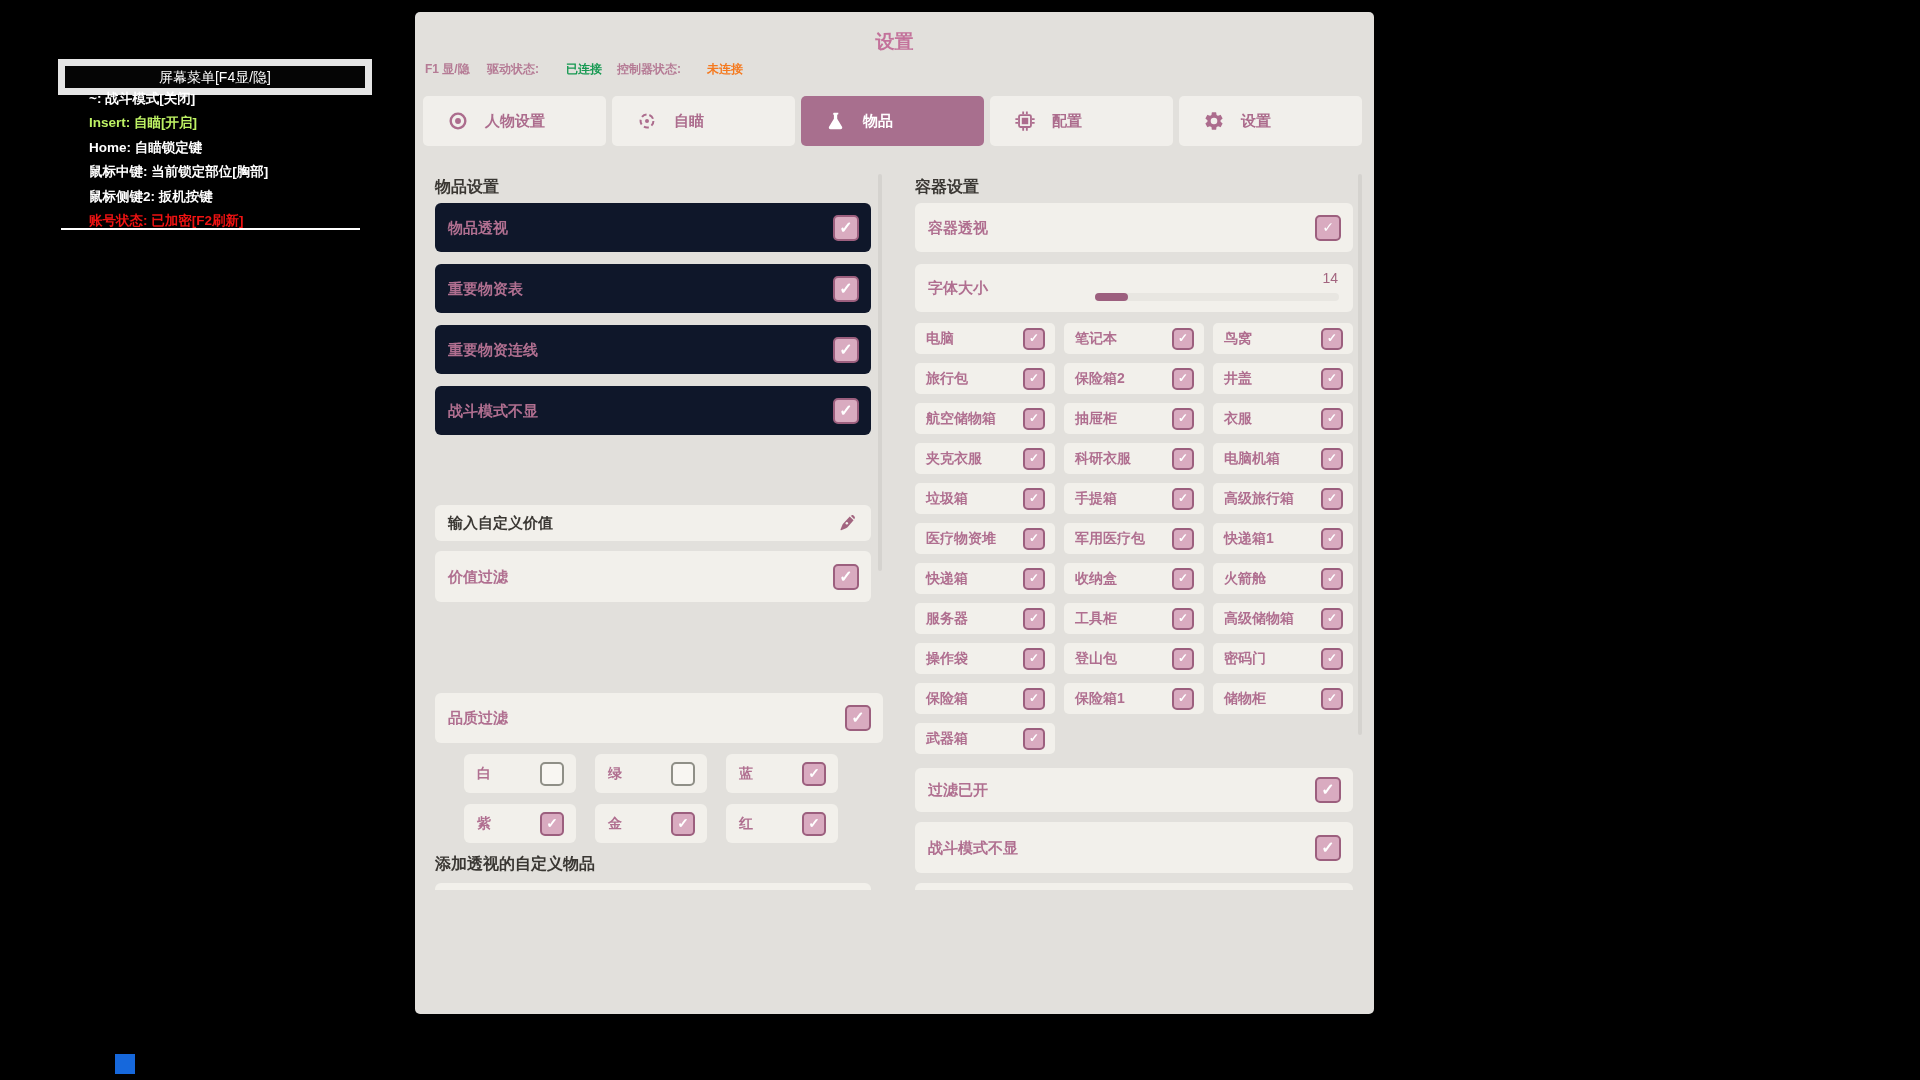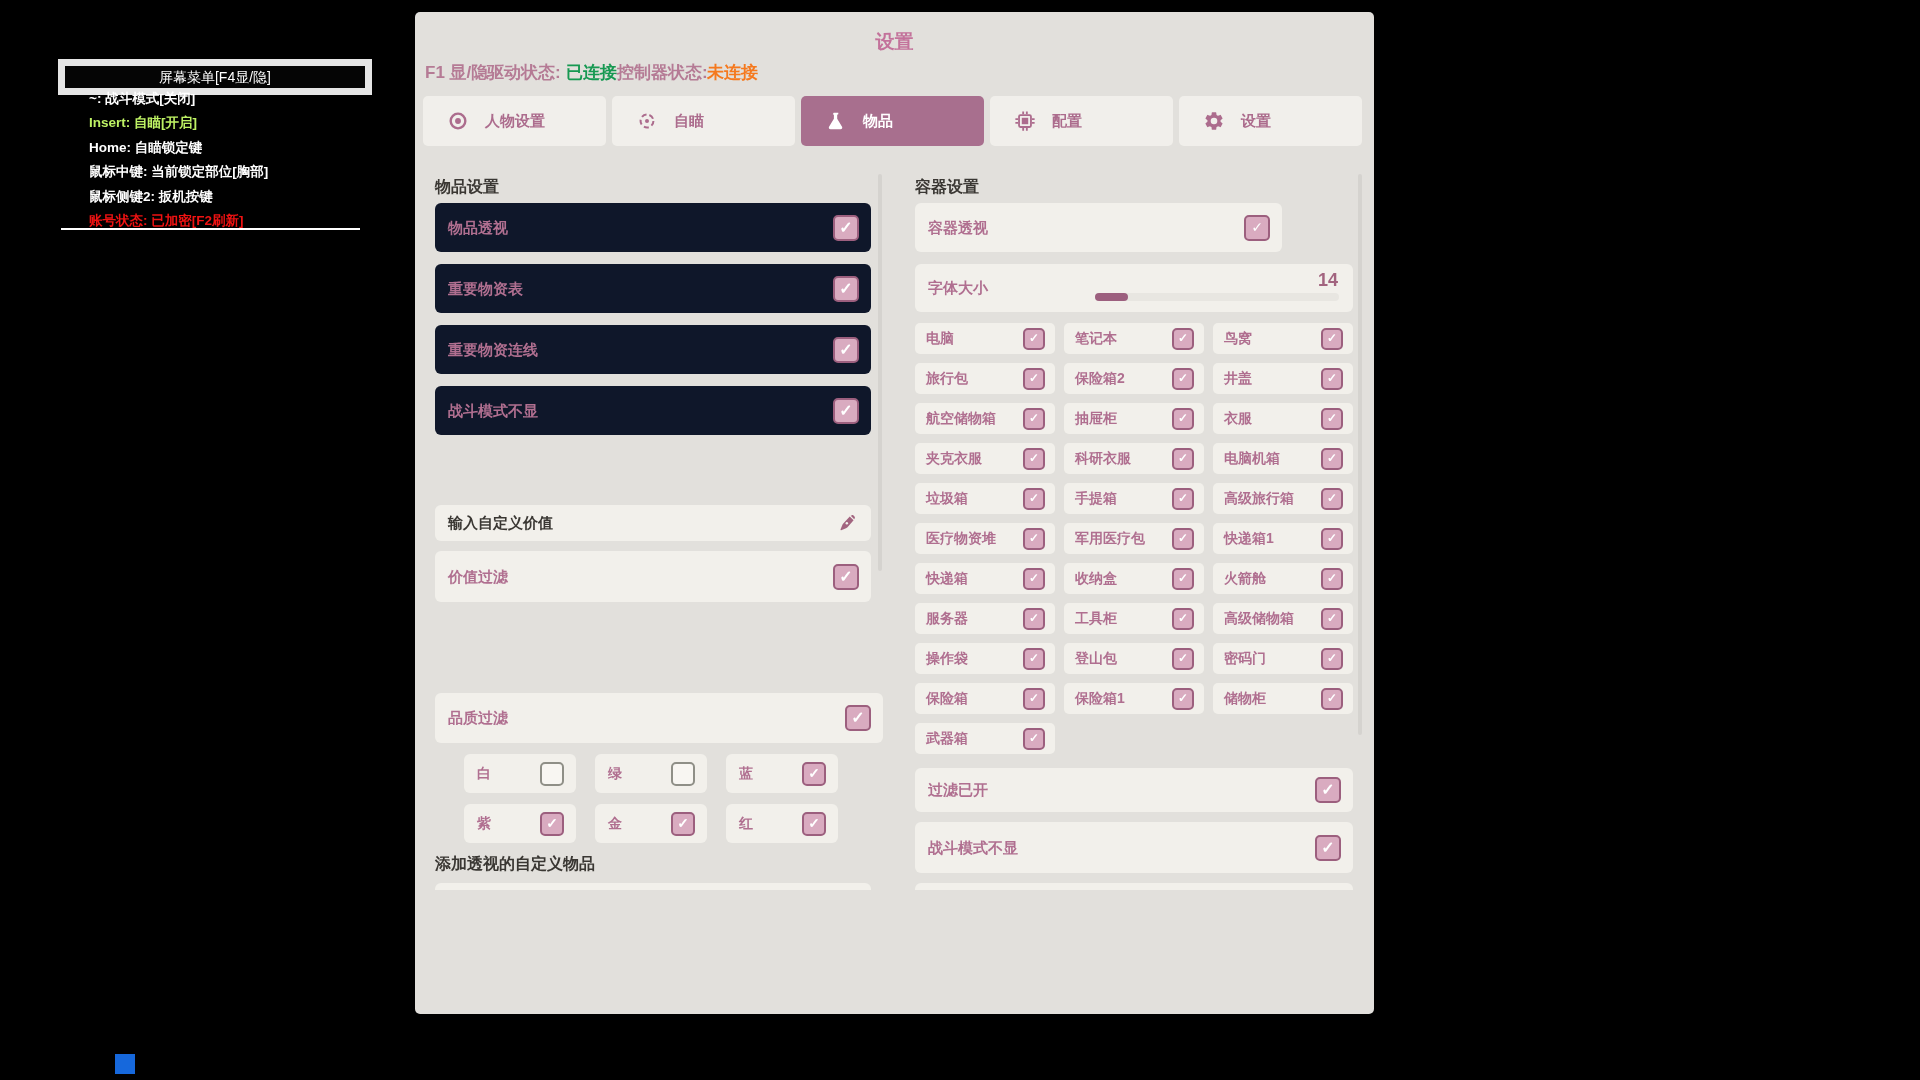--- a/index.html
+++ b/index.html
@@ -11,21 +11,21 @@
        text-align:center;line-height:23px;background:#050505;}
   .sb-items{position:absolute;left:89px;top:90px;}
   .sb-item{height:24.4px;font-size:13.5px;font-weight:700;color:#fff;white-space:nowrap;}
   .sb-underline{position:absolute;left:61px;top:228px;width:299px;height:2px;background:#fff;}
   .blue-square{position:absolute;left:115px;top:1054px;width:20px;height:20px;background:#1668dc;}
   
   .panel{position:absolute;left:415px;top:12px;width:959px;height:1002px;background:#e2e0dc;
        border-radius:5px;box-shadow:0 0 18px rgba(0,0,0,.45);}
   .panel-title{position:absolute;top:17px;left:0;right:0;text-align:center;color:#c3729b;
        font-size:19px;font-weight:700;}
-  .statusbar{position:absolute;left:0;top:49px;width:100%;height:18px;font-size:17px;font-weight:700;}
+  .statusbar{position:absolute;left:0;top:49px;width:100%;height:18px;font-size:12px;font-weight:700;}
   .st{position:absolute;white-space:nowrap;}
   .st.pink{color:#b57b95;} .st.green{color:#179952;} .st.orange{color:#f5791e;}
   .st1{left:10px;} .st2{left:72px;} .st3{left:151px;} .st4{left:202px;} .st5{left:292px;}
   
   .tabs{position:absolute;left:8px;top:84px;height:38px;display:flex;gap:6px;}
   .tab{width:183px;height:50px;background:#f1efeb;border-radius:5px;display:flex;align-items:center;
        padding-left:24px;box-sizing:border-box;gap:16px;color:#ac6c8d;font-size:15px;font-weight:700;}
   .tab.selected{background:#a86f8e;color:#fff;}
   .tab svg{width:22px;height:22px;flex:0 0 auto;}
   
@@ -37,21 +37,21 @@
   .cb{position:absolute;right:12px;top:50%;transform:translateY(-50%);width:26px;height:26px;
        background:#d9abc0;border:2px solid #9c5f7e;border-radius:5px;box-sizing:border-box;}
   .cb::after{content:"\2713";color:#fff;font-weight:700;font-size:16px;position:absolute;
        left:50%;top:50%;transform:translate(-50%,-54%);}
   .cb.off{background:#f8f6f2;border:2px solid #8f8f87;}
   .cb.off::after{content:"";}
   .left-toggles{position:absolute;left:20px;top:191px;width:436px;}
   .trow{position:relative;height:49px;margin-bottom:12px;background:#0f172a;border-radius:6px;}
   .pen{position:absolute;right:14px;top:50%;transform:translateY(-50%);width:20px;height:20px;color:#a2647f;}
   
-  .slider-value{position:absolute;right:18px;top:7px;color:#a2647f;font-weight:700;font-size:18px;}
+  .slider-value{position:absolute;right:18px;top:7px;color:#a2647f;font-weight:400;font-size:14px;}
   .slider-track{position:absolute;height:8px;background:#e8e6e1;border-radius:4px;}
   .slider-handle{position:absolute;left:0;top:-2px;width:13px;height:12px;background:#9c5f7e;border-radius:3px;}
   .slider-fill{position:absolute;left:0;top:0;height:8px;width:33px;background:#9c5f7e;border-radius:4px;}
   
   .quality-grid{position:absolute;left:49px;top:742px;display:grid;
        grid-template-columns:repeat(3,112px);column-gap:19px;row-gap:11px;}
   .qcell{position:relative;height:39px;background:#f2f0eb;border-radius:6px;}
   .qcell .row-label{font-size:14px;}
   .qcell .cb{width:24px;height:24px;} .qcell .cb::after{font-size:14px;}
   
@@ -215,21 +215,21 @@
       </div>
     </div>
 
   <div class="col-header" style="left:20px;top:842px;">添加透视的自定义物品</div>
   <div class="sliver" style="left:20px;top:871px;width:436px;"></div>
 
   <div class="scrolltrack" style="left:463px;top:162px;height:397px;"></div>
 
   <div class="col-header" style="left:500px;top:165px;">容器设置</div>
 
-  <div class="row" style="left:500px;top:191px;width:367px;height:49px;font-family:Liberation Mono, monospace;">
+  <div class="row" style="left:500px;top:191px;width:438px;height:49px;font-family:Liberation Mono, monospace;">
     <span class="row-label">容器透视</span>
     <span class="cb"></span>
   </div>
 
   <div class="row" style="left:500px;top:252px;width:438px;height:48px;">
     <span class="row-label">字体大小</span>
     <span class="slider-value" style="right:15px;top:6px;">14</span>
     <span class="slider-track" style="left:180px;top:29px;width:244px;">
       <span class="slider-fill"></span>
     </span>

